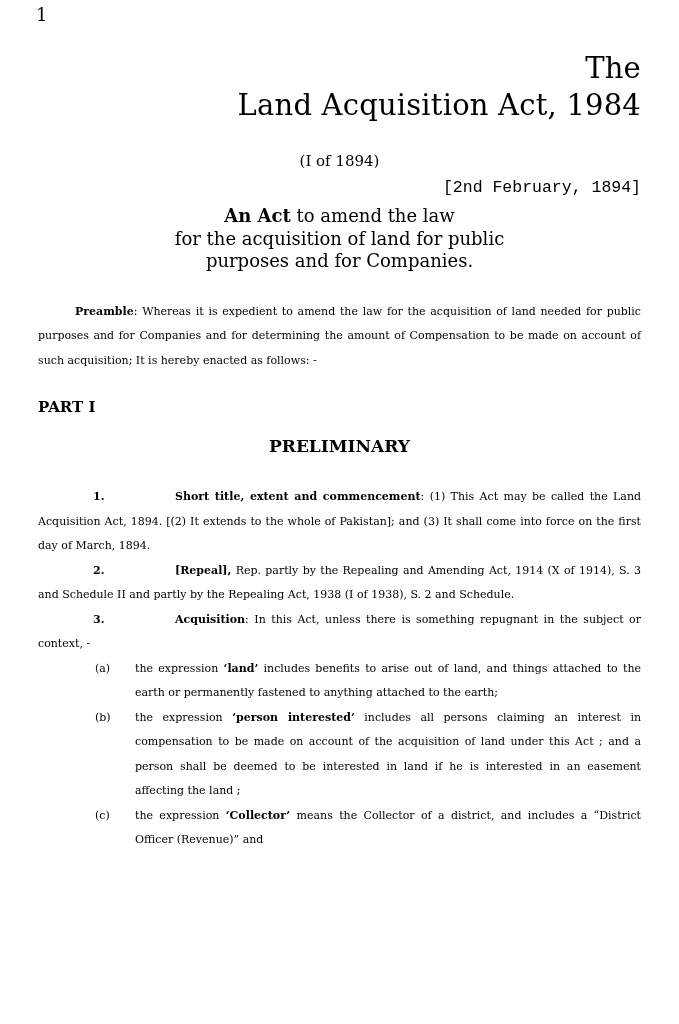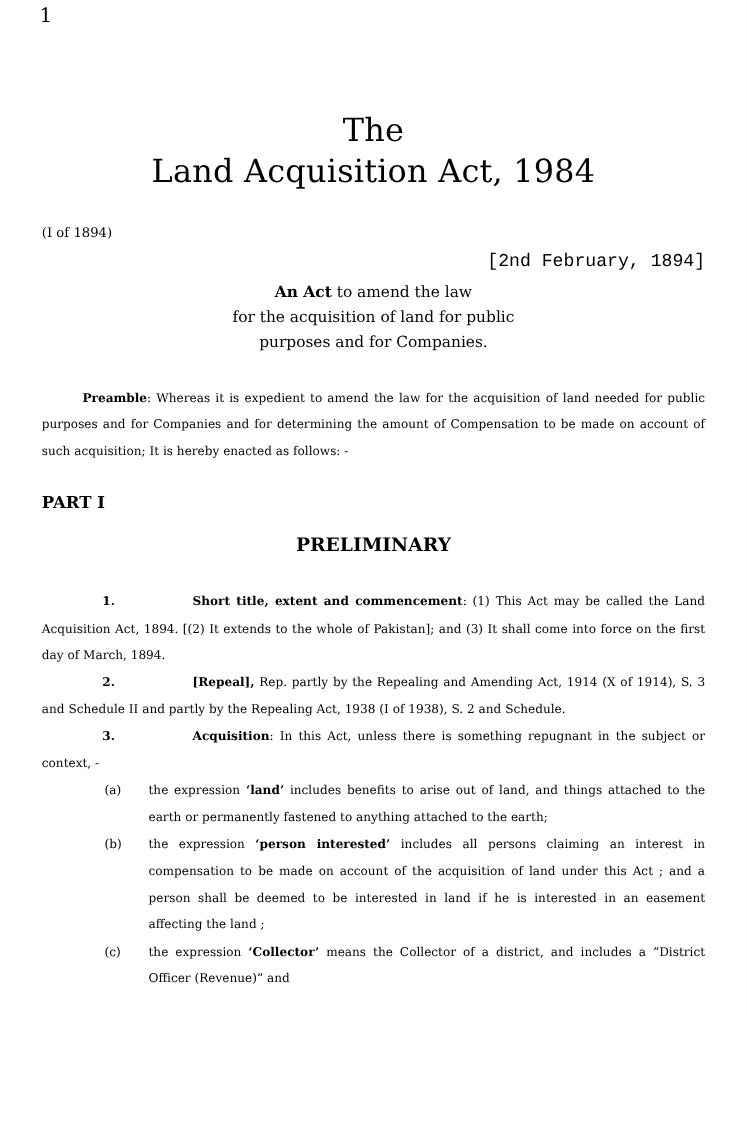--- a/index.html
+++ b/index.html
@@ -22,42 +22,43 @@
     position: absolute;
     top: 3px;
     left: 36px;
     font-size: 18px;
     line-height: 24px;
   }
   .content {
     padding: 0 38px;
   }
   .doc-title {
-    margin-top: 100px;
-    text-align: center;
+    margin-top: 50px;
+    text-align: right;
     font-size: 29px;
     line-height: 37px;
     letter-spacing: 0.2px;
   }
   .subtitle {
     margin-top: 27px;
-    font-size: 12px;
+    text-align: center;
+    font-size: 15px;
     line-height: 20px;
   }
   .enactment-date {
     margin-top: 7px;
     text-align: right;
     font-size: 16.5px;
     line-height: 20px;
     font-family: Liberation Mono, monospace;
   }
   .act-intro {
     margin-top: 7px;
     text-align: center;
-    font-size: 14px;
+    font-size: 18px;
     line-height: 22.5px;
   }
   .body-text {
     font-size: 11px;
     line-height: 24.5px;
     text-align: justify;
   }
   p { margin: 0; }
   .b { font-weight: bold; }
   .preamble {

